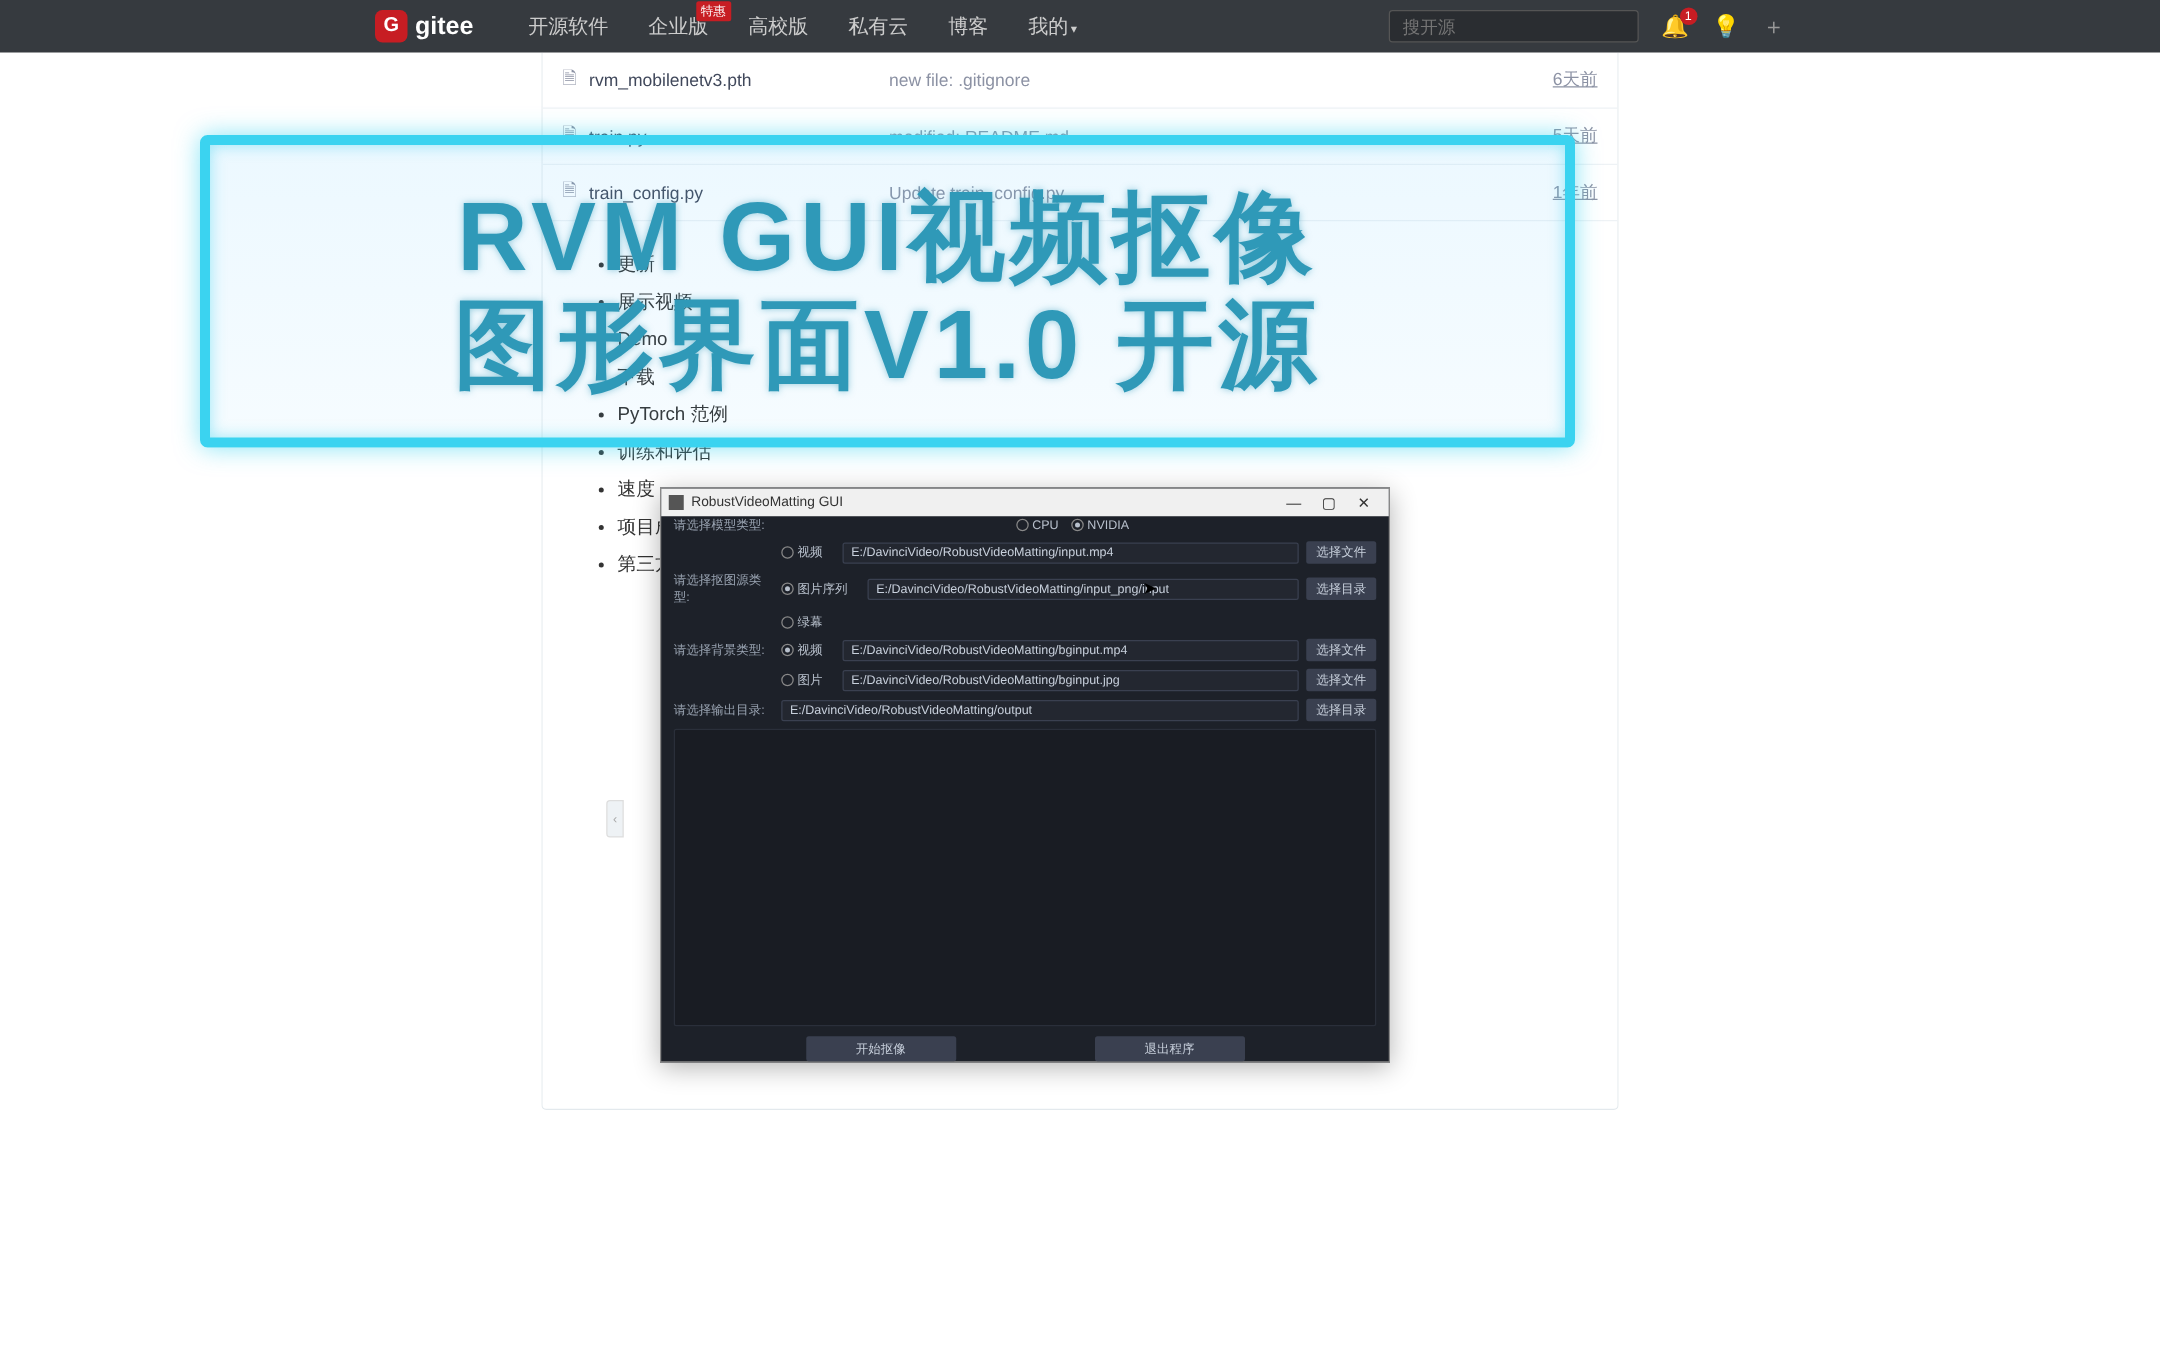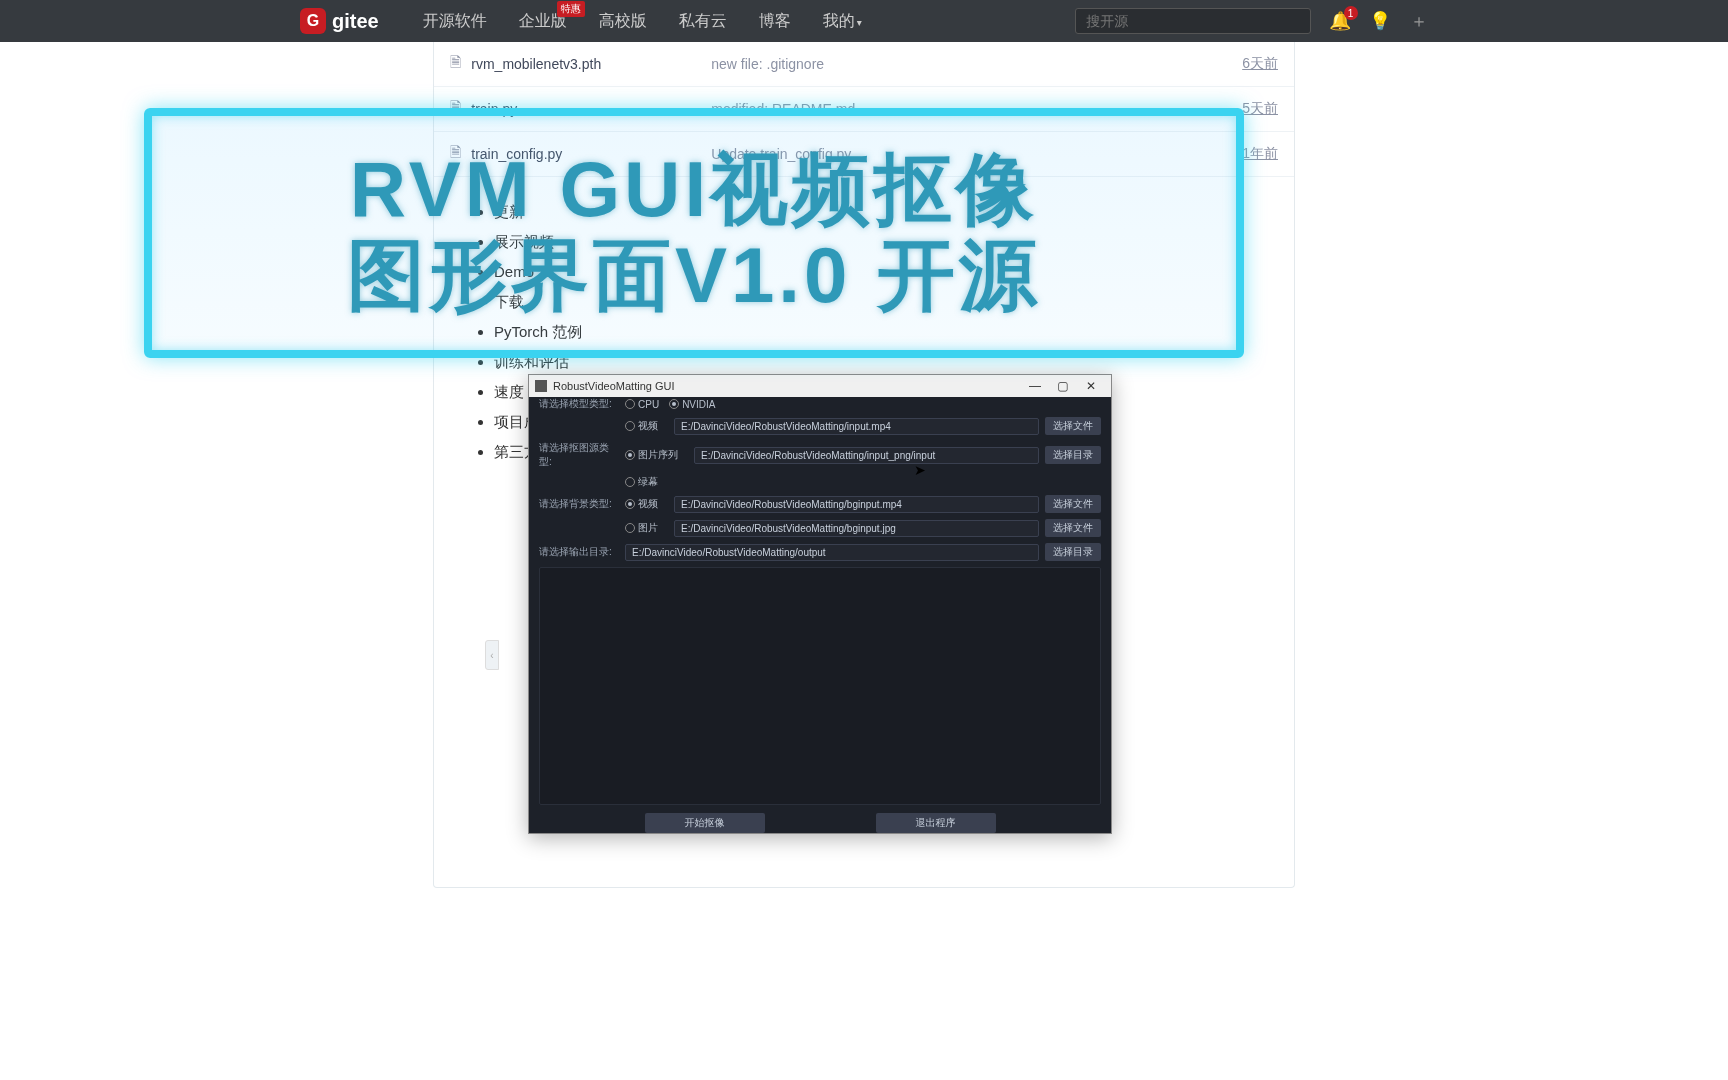--- a/index.html
+++ b/index.html
@@ -7,56 +7,56 @@
 
 
 .nav { background: #363a3f; height: 42px; display: flex; align-items: center; padding: 0 300px 0 300px; position: relative; }
 .logo { display: flex; align-items: center; gap: 6px; margin-right: 28px; }
 .logo-icon { width: 26px; height: 26px; background: #c71d23; border-radius: 6px; display: flex; align-items: center; justify-content: center; color: #fff; font-weight: bold; font-size: 16px; }
 .logo-text { color: #fff; font-size: 20px; font-weight: bold; }
 .nav-item { color: #ccc; font-size: 16px; margin: 0 16px; cursor: pointer; position: relative; }
 .nav-item .badge { position: absolute; top: -10px; right: -18px; background: #c71d23; color: #fff; font-size: 10px; padding: 1px 4px; border-radius: 2px; }
 .nav-item .caret { font-size: 10px; margin-left: 2px; }
 .nav-right { position: absolute; right: 300px; display: flex; align-items: center; gap: 18px; }
-.search { background: #2a2d31; border: 1px solid #555; border-radius: 3px; padding: 4px 10px; color: #ffffff; width: 236px; font-size: 14px; }
+.search { background: #2a2d31; border: 1px solid #555; border-radius: 3px; padding: 4px 10px; color: #ffffff; width: 200px; font-size: 14px; }
 .nav-icon { color: #999; font-size: 18px; cursor: pointer; position: relative; }
 .notify-dot { position: absolute; top: -4px; right: -6px; background: #c71d23; color: #fff; font-size: 10px; border-radius: 50%; width: 14px; height: 14px; display: flex; align-items: center; justify-content: center; }
 
 
 .content-wrap { display: flex; justify-content: center; }
 .content { width: 862px; background: #fff; border: 1px solid #e3e9ed; border-top: none; border-radius: 0 0 4px 4px; }
 .file-row { display: flex; align-items: center; padding: 10px 16px; border-bottom: 1px solid #eef2f5; font-size: 14px; }
 .file-icon { color: #8c92a4; margin-right: 10px; font-size: 14px; }
 .file-name { color: #40485b; width: 240px; }
 .file-msg { color: #8c92a4; flex: 1; }
 .file-time { color: #8c92a4; text-align: right; width: 80px; text-decoration: underline; }
 
 
 .readme { padding: 20px 30px; }
 .toc { list-style: disc; padding-left: 30px; line-height: 2; color: #333; font-size: 15px; }
 .toc li { cursor: pointer; }
 
 
-.banner { position: absolute; top: 108px; left: 144px; width: 1100px; height: 250px; z-index: 50; }
+.banner { position: absolute; top: 108px; left: 160px; width: 1100px; height: 250px; z-index: 50; }
 .banner-frame { position: absolute; inset: 0; border: 8px solid #3bd3f0; border-radius: 6px; background: linear-gradient(rgba(100,200,255,0.12), rgba(100,200,255,0.06)); box-shadow: 0 0 20px rgba(59,211,240,0.6), inset 0 0 12px rgba(59,211,240,0.5); }
 .banner-text { position: absolute; inset: 0; display: flex; flex-direction: column; align-items: center; justify-content: center; font-size: 78px; font-weight: 800; color: #2f99b8; letter-spacing: 4px; text-shadow: 0 0 6px rgba(47,153,184,0.5); line-height: 1.1; font-family: "Arial Black", sans-serif; }
 
 
-.gui-window { position: absolute; top: 374px; left: 528px; width: 584px; height: 460px; background: #1d2129; border: 1px solid #888; z-index: 40; font-size: 11px; color: #b8c0cc; box-shadow: 0 4px 20px rgba(0,0,0,0.3); }
+.gui-window { position: absolute; top: 390px; left: 528px; width: 584px; height: 460px; background: #1d2129; border: 1px solid #888; z-index: 40; font-size: 11px; color: #b8c0cc; box-shadow: 0 4px 20px rgba(0,0,0,0.3); }
 .titlebar { background: #f0f0f0; height: 22px; display: flex; align-items: center; padding: 0 6px; color: #333; font-size: 11px; }
 .titlebar .wicon { width: 12px; height: 12px; background: #555; margin-right: 6px; }
 .titlebar .spacer { flex: 1; }
 .titlebar .wbtn { width: 28px; text-align: center; cursor: pointer; font-size: 12px; color: #333; }
 .gui-body { padding: 0 10px; }
 .gui-row { display: flex; align-items: center; margin-bottom: 6px; gap: 6px; }
 .gui-label { width: 80px; font-size: 10px; color: #9aa4b2; text-align: left; }
 .radio { display: flex; align-items: center; gap: 3px; font-size: 10px; margin-right: 10px; }
 .radio-circle { width: 10px; height: 10px; border: 1px solid #888; border-radius: 50%; display: inline-block; position: relative; }
 .radio-circle.checked::after { content: ''; position: absolute; inset: 2px; background: #b8c0cc; border-radius: 50%; }
-.radio-group-center { display: flex; justify-content: flex-start; flex: 1; }
+.radio-group-center { display: flex; justify-content: center; flex: 1; }
 .gui-input { flex: 1; background: #232730; border: 1px solid #3a4050; padding: 2px 6px; font-size: 10px; color: #c8d0dc; border-radius: 2px; }
 .gui-btn-small { background: #3a4050; padding: 2px 8px; font-size: 10px; border-radius: 2px; cursor: pointer; color: #c8d0dc; }
 .gui-log { background: #191c23; border: 1px solid #2a2f3a; height: 238px; margin-top: 6px; border-radius: 2px; }
 .gui-footer { display: flex; justify-content: space-around; padding: 8px 60px; }
 .gui-footer-btn { background: #3a4050; padding: 3px 40px; font-size: 10px; border-radius: 2px; cursor: pointer; color: #c8d0dc; }
 .cursor { position: absolute; top: 462px; left: 914px; z-index: 60; font-size: 14px; color: #000; }
 
 
 .drawer-handle { position: absolute; left: 485px; top: 640px; width: 14px; height: 30px; background: #eef2f5; border: 1px solid #ddd; border-radius: 3px 0 0 3px; display: flex; align-items: center; justify-content: center; color: #aaa; font-size: 10px; }
 </style>

